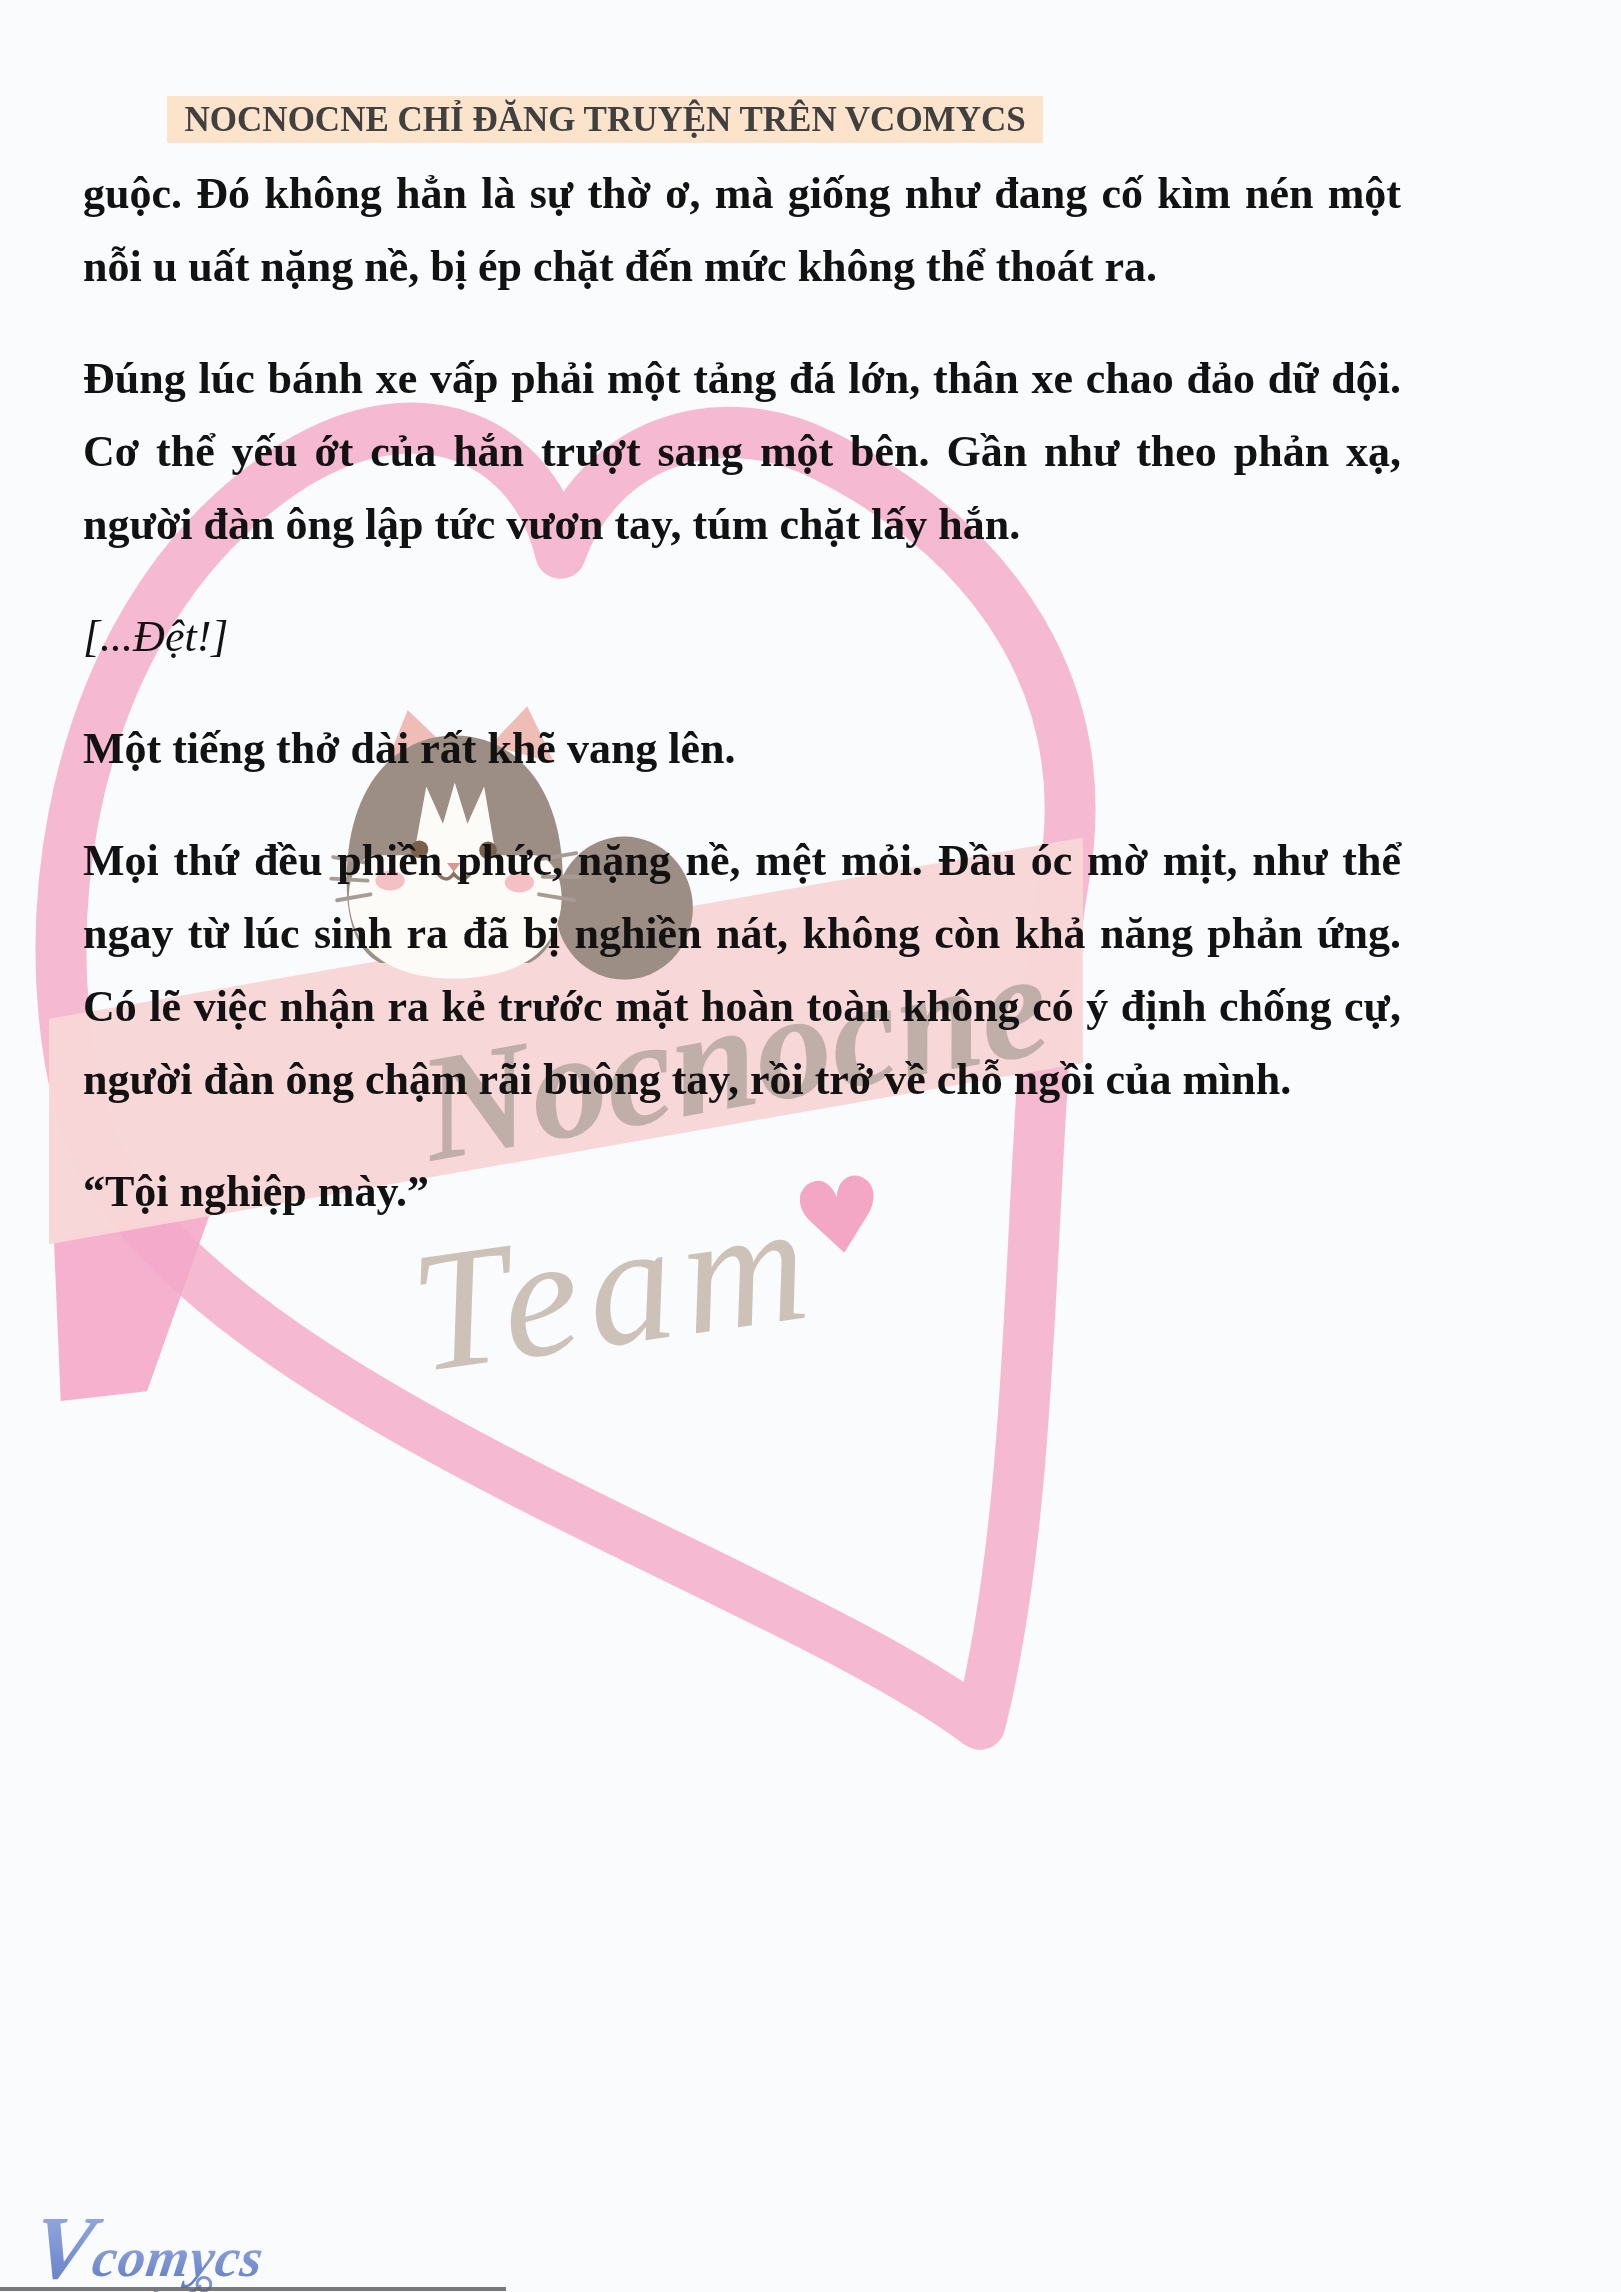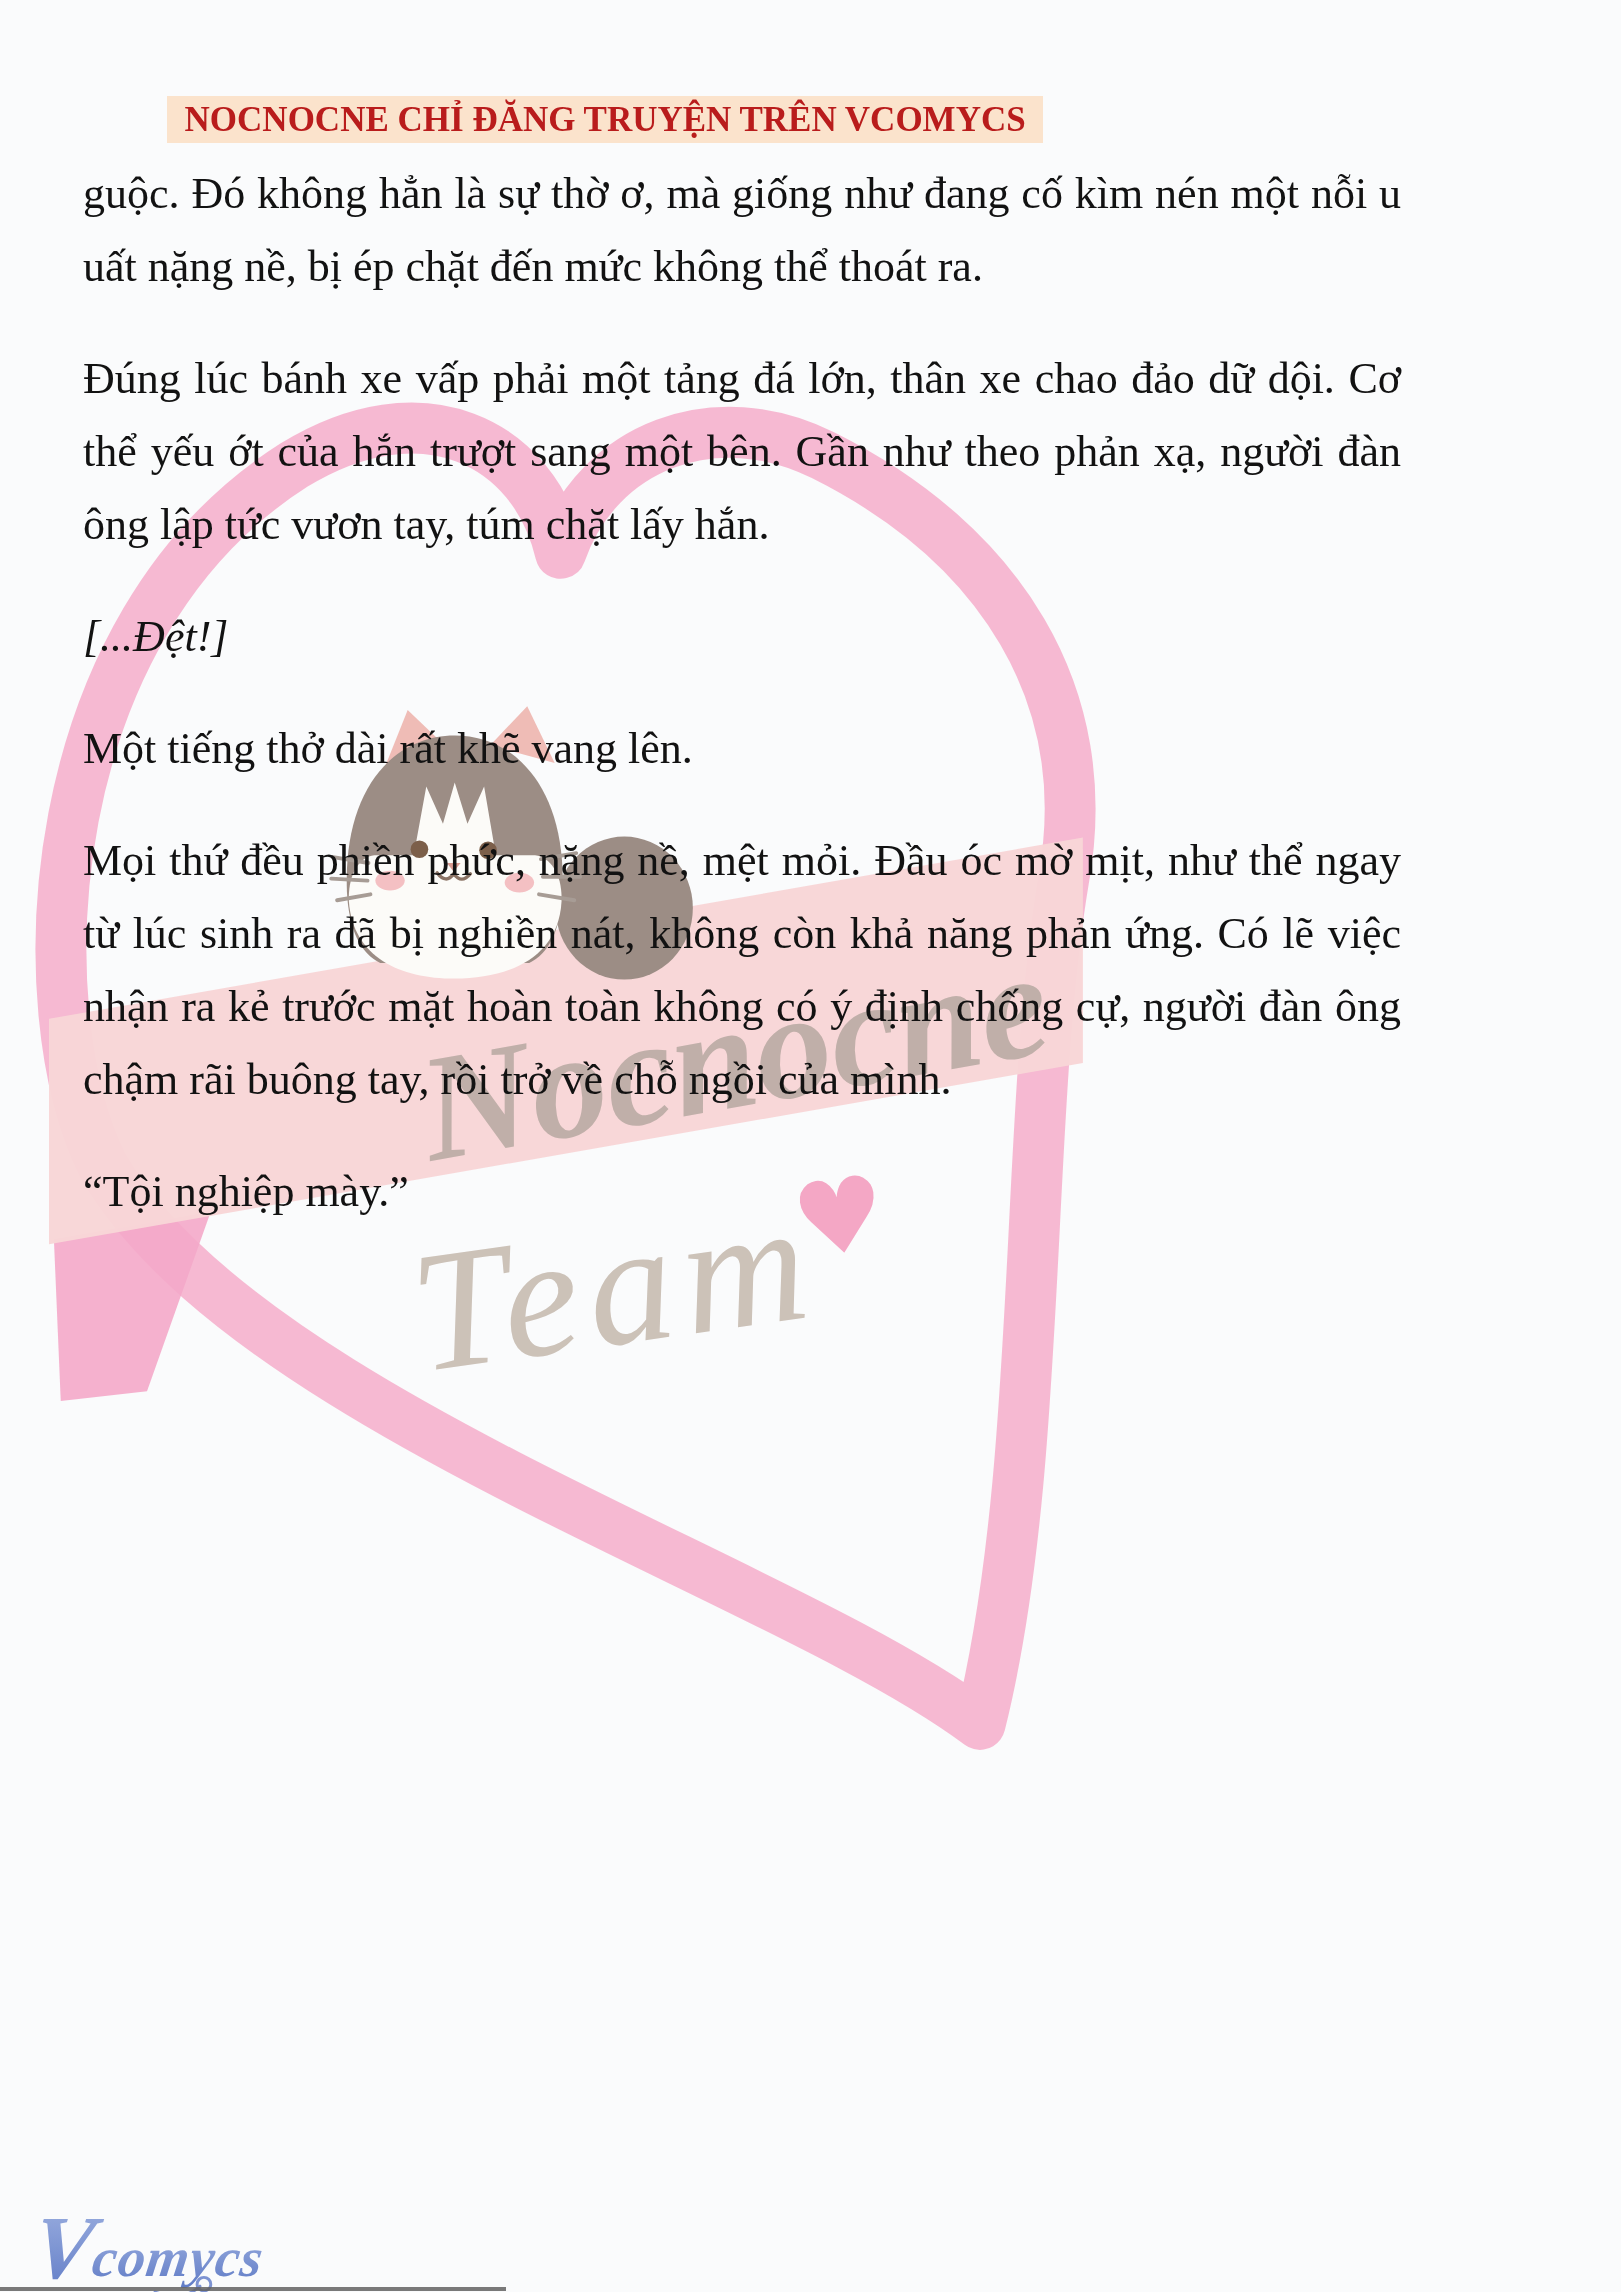--- a/index.html
+++ b/index.html
@@ -13,29 +13,29 @@
     position:absolute;left:0;top:372px;z-index:1;pointer-events:none;
   }
   .page-header{
     position:absolute;left:167px;top:96px;z-index:3;
     background:#fbe3cc;
     padding:4.9px 17.6px;
   }
   .page-header span{
     font-family:"Liberation Serif", serif;
     font-weight:bold;font-size:35px;line-height:37px;
-    color:#b91c1c;letter-spacing:0px;white-space:nowrap;
+    color:#404040;letter-spacing:0px;white-space:nowrap;
   }
   .text-block{
     position:absolute;left:83px;top:157px;width:1318px;z-index:2;
   }
   .para{
     font-size:44px;line-height:73px;
     text-align:justify;text-justify:inter-word;
-    color:#121212;margin:0 0 39px 0;
+    color:#121212;margin:0 0 39px 0;font-weight:bold;
   }
   .para.emphasis{font-weight:normal;font-style:italic;text-align:left;}
   .vlogo{position:absolute;left:17.6px;top:2194px;z-index:2;}
   .bottom-line{
     position:absolute;left:0;top:2287px;width:506px;height:3.9px;
     background:#626262;opacity:.85;z-index:2;
   }
 </style>
 </head>
 <body>

